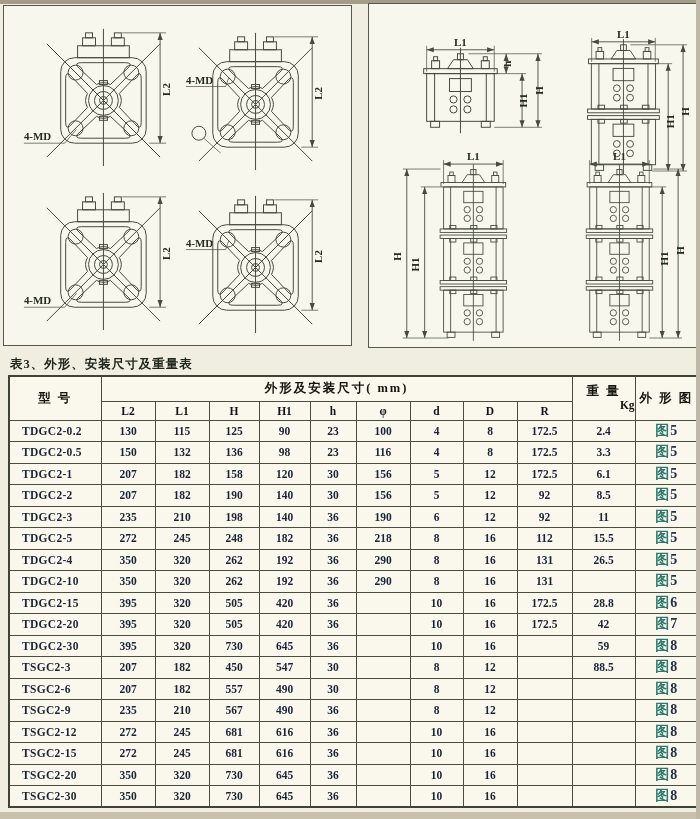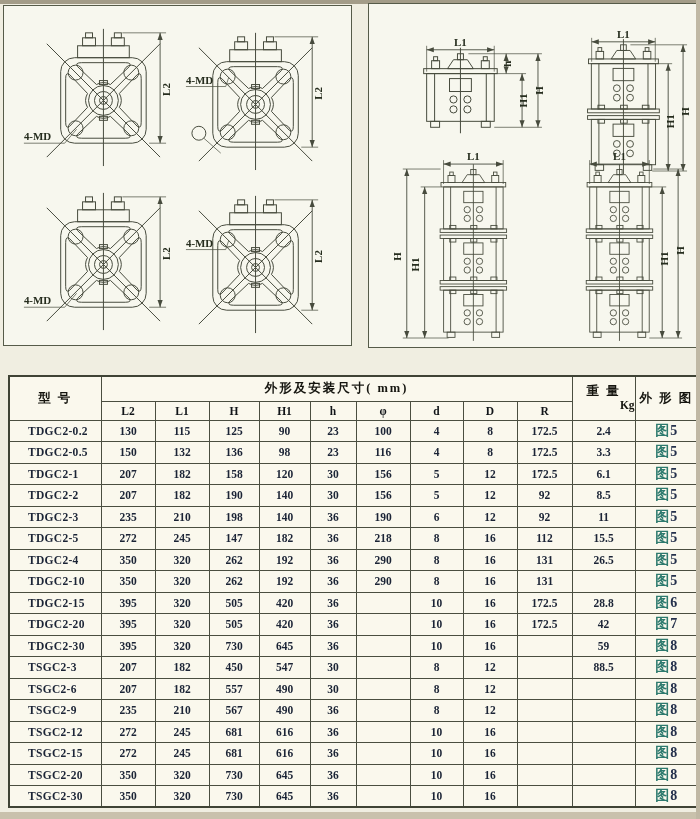--- a/index.html
+++ b/index.html
@@ -28,21 +28,21 @@
           border:2px solid #3f4335; }
   th, td { border:1px solid #4a4e40; text-align:center; white-space:nowrap; overflow:hidden;
            color:#1b2436; padding:0; }
   thead tr.r1 { height:25px; }
   thead tr.r2 { height:19px; }
   tbody tr { height:21.5px; }
   .hd { font-weight:bold; color:#15150f; font-size:12.5px; letter-spacing:2px; }
   .hd.sub { font-size:11.5px; font-family:"Liberation Serif", serif; letter-spacing:0; color:#101418; }
   .weight-hd div { line-height:1.15; letter-spacing:2px; }
   .weight-hd .kg { font-size:11.5px; letter-spacing:0;text-align:right; }
-  th.model-cell { font-size:11.5px; font-weight:bold; text-align:left; padding-left:18px;
+  th.model-cell { font-size:11.5px; font-weight:bold; text-align:left; padding-left:12px;
                   font-family:"Liberation Serif", serif; letter-spacing:0.3px; }
   td.dim-cell, td.weight-cell { font-size:11.5px; font-weight:bold; }
   td.figure-cell { font-size:14px; font-weight:bold; }
   .fig-ch { color:#2e7a6e; }
   .fig-no { color:#24304c; margin-left:1px; }
 </style>
 </head>
 <body>
 
 <div class="page">
@@ -255,20 +255,21 @@
         <line class="ext" x1="286" y1="166" x2="315" y2="166"></line>
         <line class="ext" x1="282" y1="336" x2="315" y2="336"></line>
         <line class="dim" marker-start="url(#aS2)" marker-end="url(#aE2)" x1="295" y1="184" x2="295" y2="336"></line>
         <text class="lab" transform="translate(301,256) rotate(-90)" text-anchor="middle">H1</text>
         <line class="dim" marker-start="url(#aS2)" marker-end="url(#aE2)" x1="311" y1="166" x2="311" y2="336"></line>
         <text class="lab" transform="translate(317,248) rotate(-90)" text-anchor="middle">H</text>
       </g>
     </svg>
   </div>
 
+  <div class="caption">表3、外形、安装尺寸及重量表</div>
 
   <div class="table-wrap">
     <table>
       <colgroup>
         <col style="width:92px">
           <col style="width:54px">
           <col style="width:54px">
           <col style="width:50px">
         <col style="width:51px">
           <col style="width:46px">
@@ -369,21 +370,21 @@
     <td class="dim-cell">6</td>
     <td class="dim-cell">12</td>
     <td class="dim-cell">92</td>
     <td class="weight-cell">11</td>
     <td class="figure-cell"><span class="fig-ch">图</span><span class="fig-no">5</span></td>
   </tr>
           <tr>
     <th class="model-cell">TDGC2-5</th>
     <td class="dim-cell">272</td>
     <td class="dim-cell">245</td>
-    <td class="dim-cell">147</td>
+    <td class="dim-cell">248</td>
     <td class="dim-cell">182</td>
     <td class="dim-cell">36</td>
     <td class="dim-cell">218</td>
     <td class="dim-cell">8</td>
     <td class="dim-cell">16</td>
     <td class="dim-cell">112</td>
     <td class="weight-cell">15.5</td>
     <td class="figure-cell"><span class="fig-ch">图</span><span class="fig-no">5</span></td>
   </tr>
           <tr>

